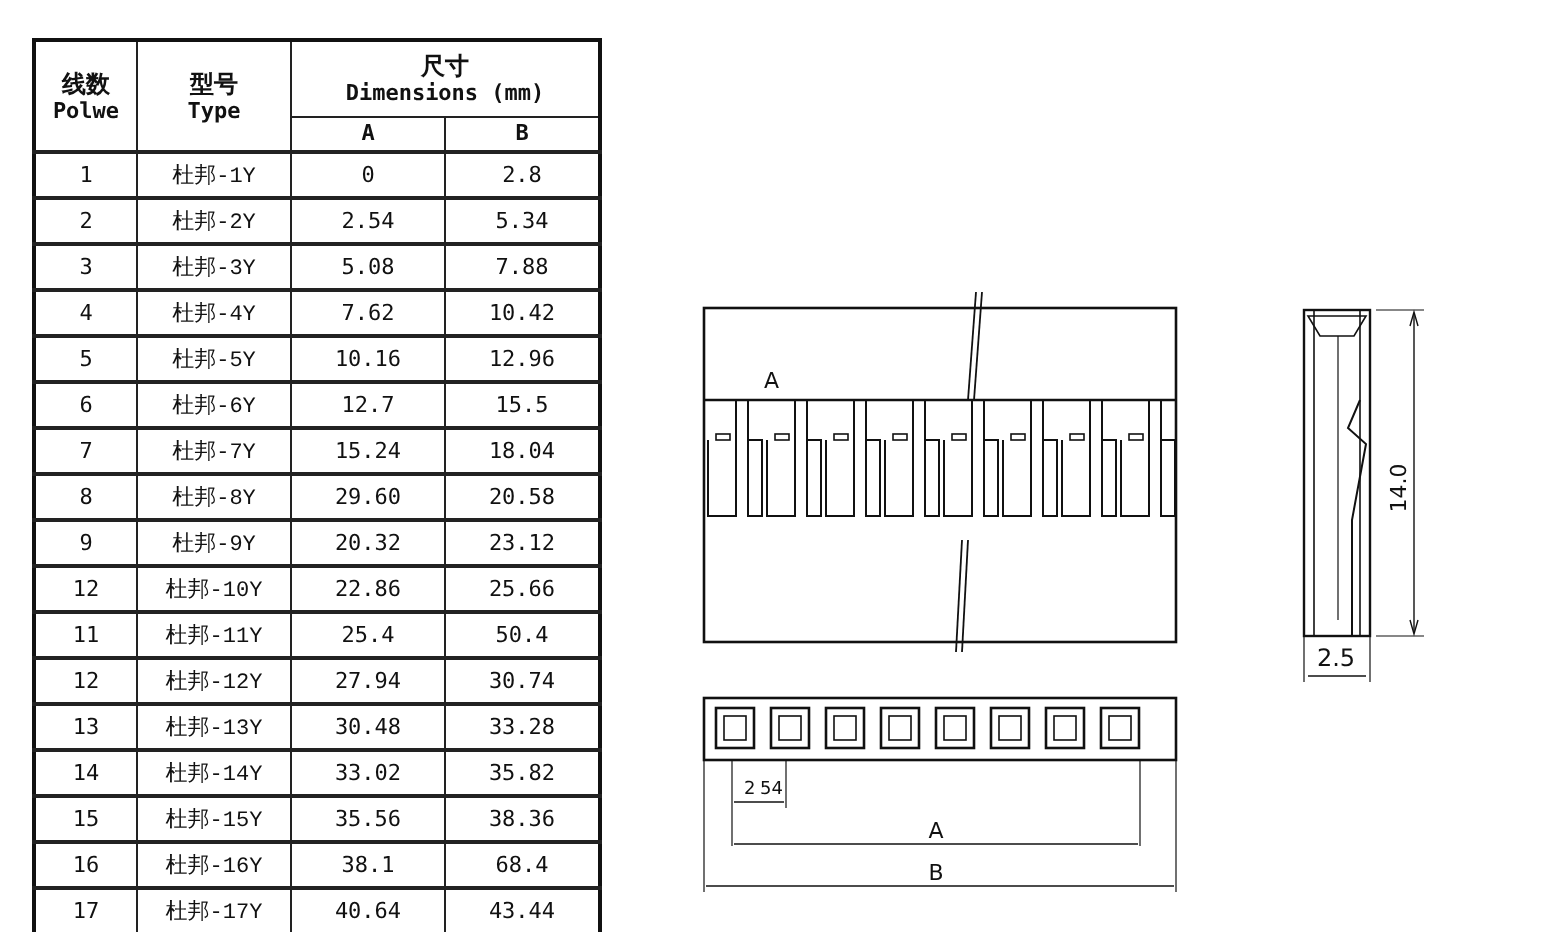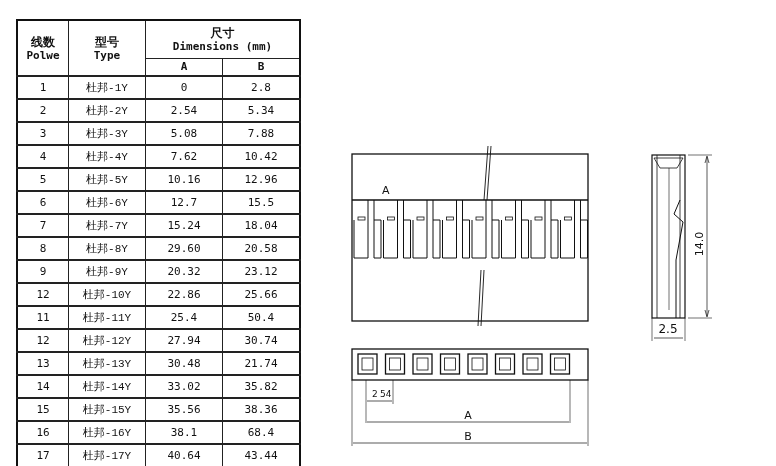--- a/index.html
+++ b/index.html
@@ -113,21 +113,21 @@
       <tr>
         <td>12</td>
         <td class="typecell">杜邦-12Y</td>
         <td>27.94</td>
         <td>30.74</td>
       </tr>
       <tr>
         <td>13</td>
         <td class="typecell">杜邦-13Y</td>
         <td>30.48</td>
-        <td>21.74</td>
+        <td>33.28</td>
       </tr>
       <tr>
         <td>14</td>
         <td class="typecell">杜邦-14Y</td>
         <td>33.02</td>
         <td>35.82</td>
       </tr>
       <tr>
         <td>15</td>
         <td class="typecell">杜邦-15Y</td>

